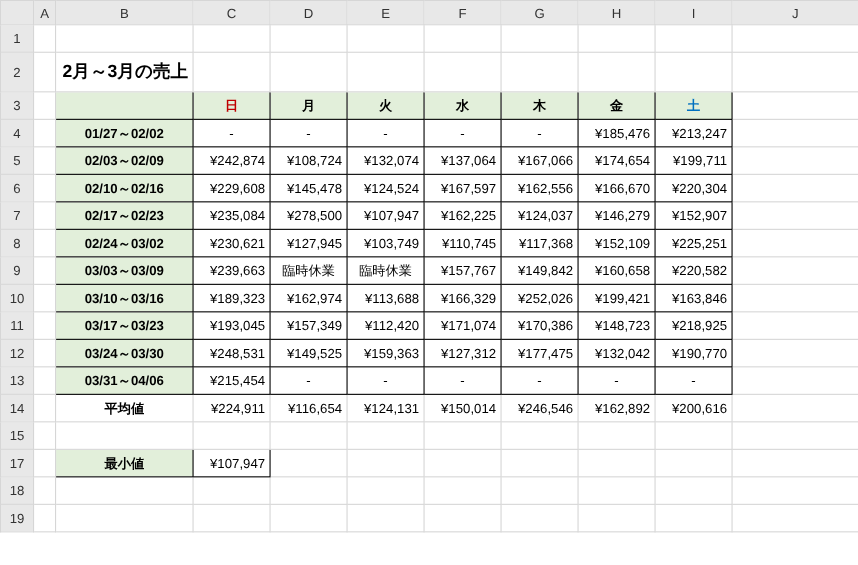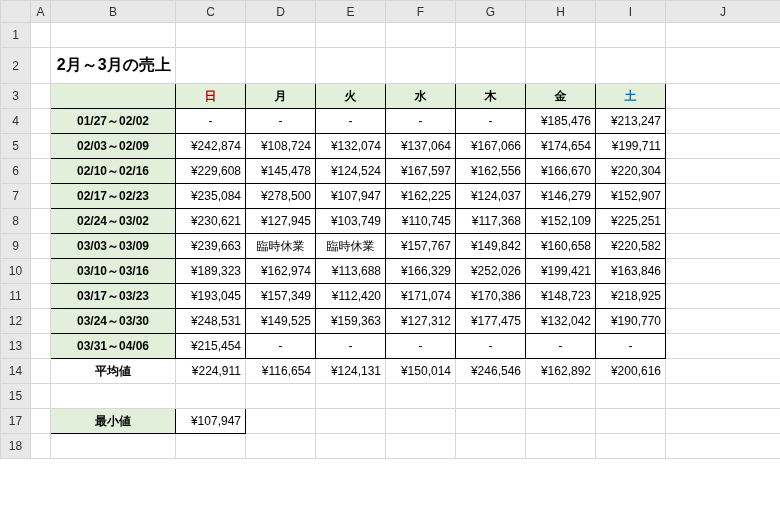--- a/index.html
+++ b/index.html
@@ -334,15 +334,28 @@
         <td></td>
         <td></td>
         <td></td>
         <td></td>
         <td></td>
         <td></td>
         <td></td>
         <td></td>
   </tr>
 
+  <tr>
+    <td class="rh">19</td>
+    <td></td>
+        <td></td>
+        <td></td>
+        <td></td>
+        <td></td>
+        <td></td>
+        <td></td>
+        <td></td>
+        <td></td>
+        <td></td>
+  </tr>
 
 </tbody>
   </table>
 
 </body></html>

